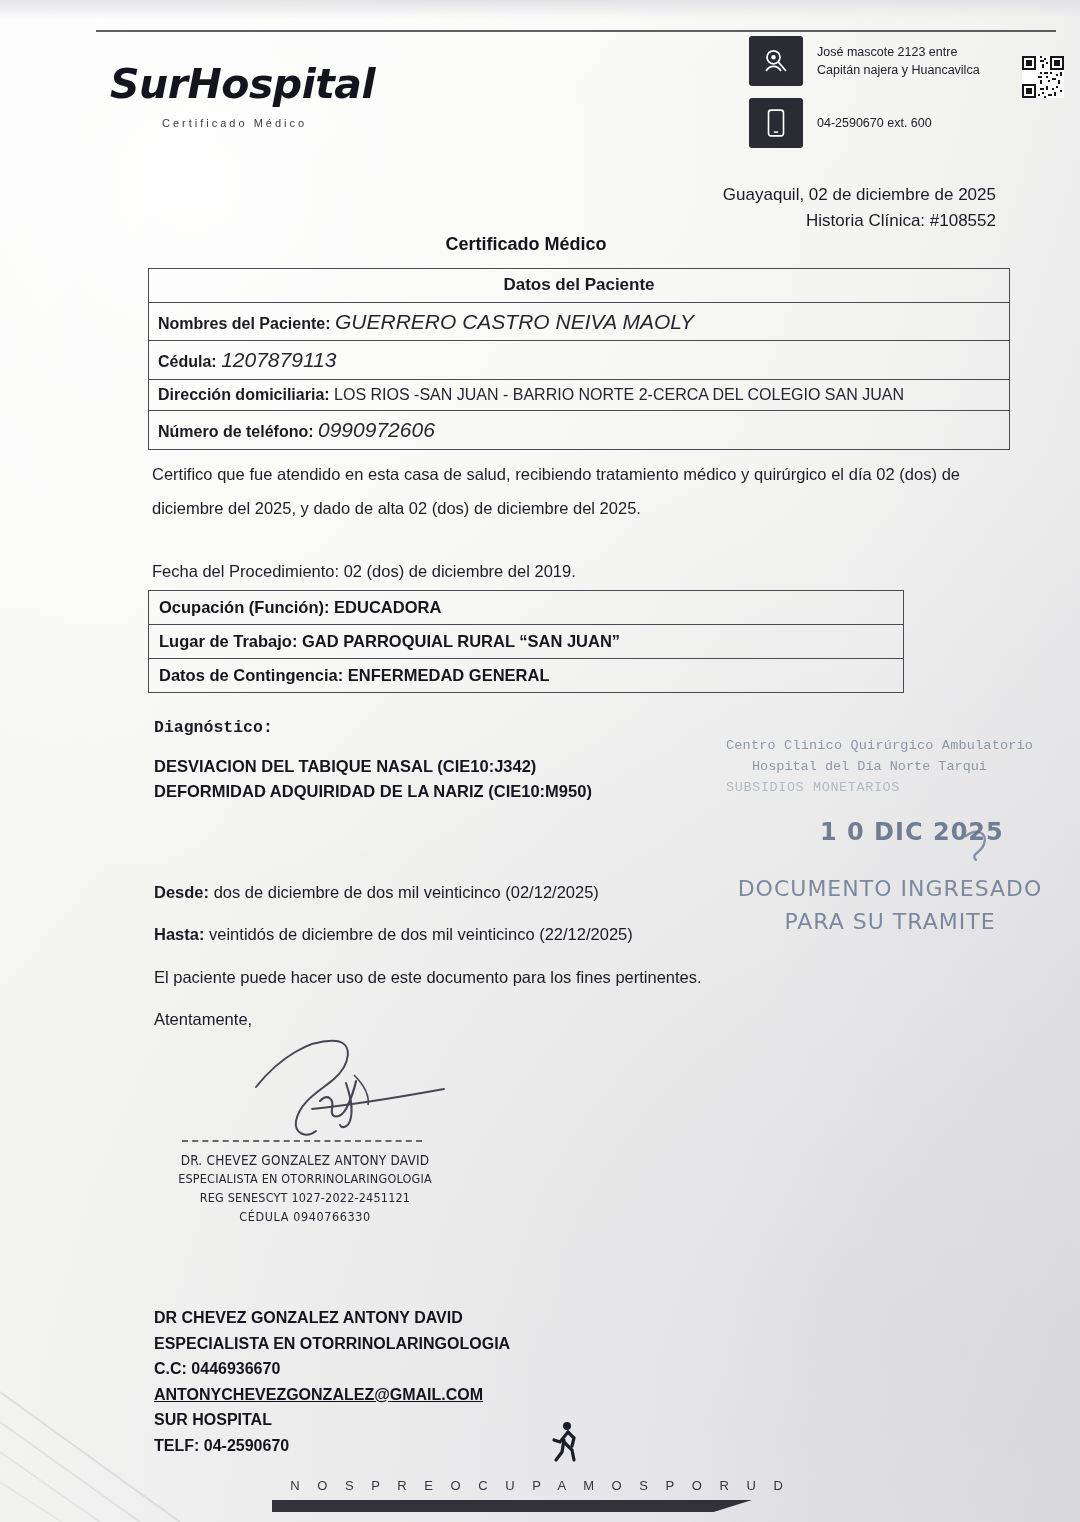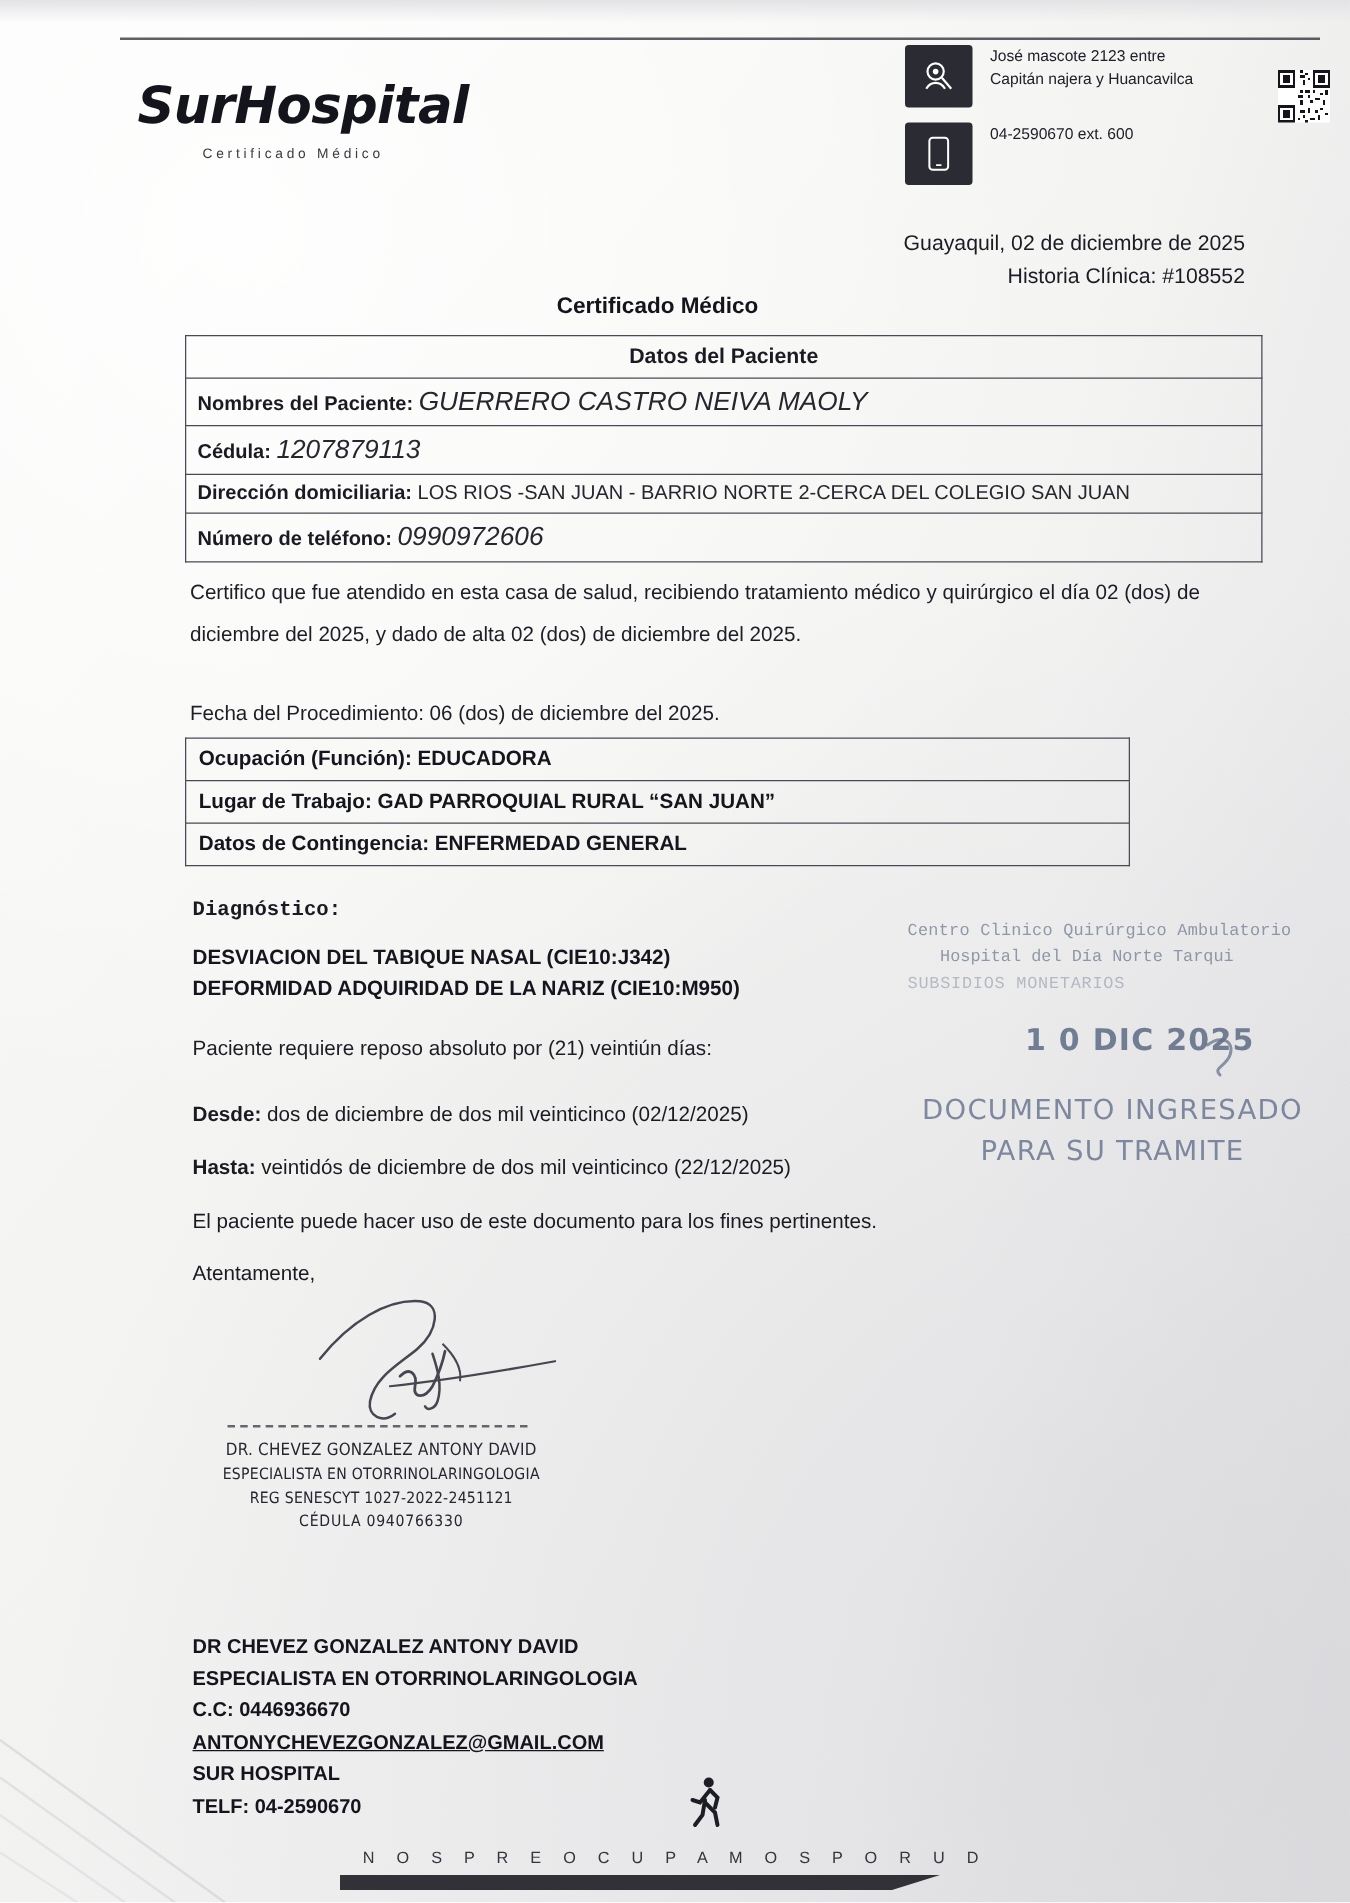--- a/index.html
+++ b/index.html
@@ -79,21 +79,23 @@
   }
 
   .contact-box {
     position: absolute;
     left: 724px;
     top: 36px;
     width: 270px;
   }
   .contact-row {
     display: flex;
+    align-items: center;
     margin-bottom: 12px;
+    margin-left: 25px;
   }
   .icon-tile {
     width: 54px;
     height: 50px;
     background: #2b2b33;
     border-radius: 3px;
     display: flex;
     align-items: center;
     justify-content: center;
     flex: none;
@@ -489,21 +491,21 @@
     <tr>
       <td>
         <span class="lbl">Número de teléfono:</span>
         <span class="val val-sm">0990972606</span>
       </td>
     </tr>
   </tbody>
     </table>
 
   <div class="para" id="p-certifico">Certifico que fue atendido en esta casa de salud, recibiendo tratamiento médico y quirúrgico el día 02 (dos) de diciembre del 2025, y dado de alta 02 (dos) de diciembre del 2025.</div>
-  <div id="p-fecha">Fecha del Procedimiento: 06 (dos) de diciembre del 2025.</div>
+  <div id="p-fecha">Fecha del Procedimiento: 02 (dos) de diciembre del 2019.</div>
 
   <table class="otable">
     <tbody>
         <tr>
       <td>Ocupación (Función): EDUCADORA</td>
     </tr>
     <tr>
       <td>Lugar de Trabajo: GAD PARROQUIAL RURAL  “SAN JUAN”</td>
     </tr>
     <tr>
@@ -511,21 +513,20 @@
     </tr>
   </tbody>
     </table>
 
   <div class="diag-title">Diagnóstico:</div>
   <div class="diag-list">
     <div>DESVIACION DEL TABIQUE NASAL (CIE10:J342)</div>
     <div>DEFORMIDAD ADQUIRIDAD DE LA NARIZ (CIE10:M950)</div>
   </div>
 
-  <div class="reposo">Paciente requiere reposo absoluto por (21) veintiún días:</div>
 
   <div class="desde">
     <span class="bold">Desde:</span>
     <span>dos de diciembre de dos mil veinticinco (02/12/2025)</span>
   </div>
   <div class="hasta">
     <span class="bold">Hasta:</span>
     <span> veintidós de diciembre de dos mil veinticinco (22/12/2025)</span>
   </div>
 

